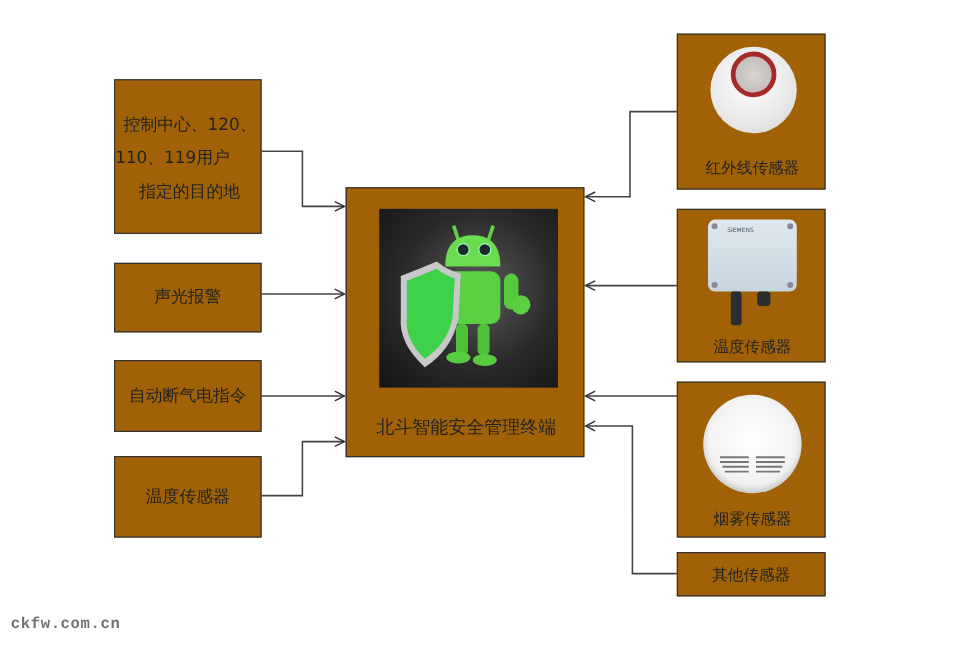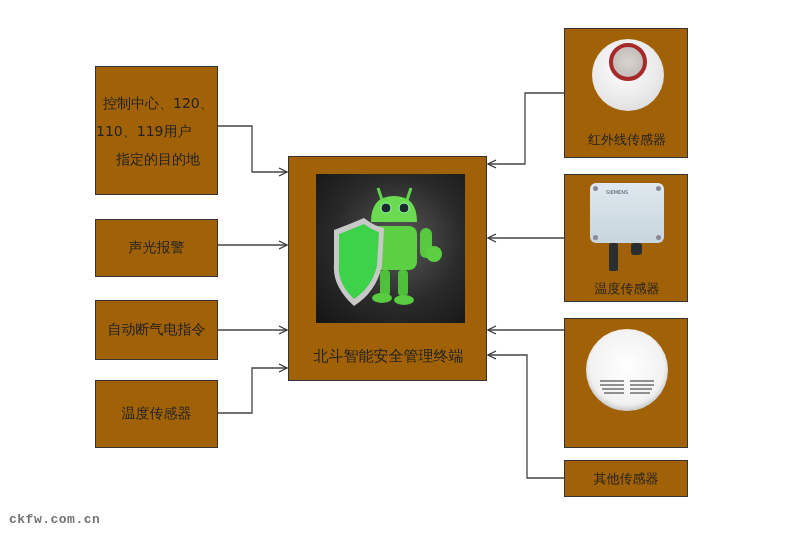--- a/index.html
+++ b/index.html
@@ -113,19 +113,20 @@
           <line x1="44" y1="52" x2="68" y2="52"></line>
         <line x1="14" y1="56" x2="38" y2="56"></line>
           <line x1="44" y1="56" x2="68" y2="56"></line>
         <line x1="16" y1="60" x2="38" y2="60"></line>
           <line x1="44" y1="60" x2="66" y2="60"></line>
         <line x1="18" y1="64" x2="38" y2="64"></line>
           <line x1="44" y1="64" x2="64" y2="64"></line>
       </g>
     </svg>
   </div>
+  <div class="lbl" style="left:0;width:124px;text-align:center;top:105px;font-size:13px;">烟雾传感器</div>
 </div>
 
 <div class="box center-text" style="left:564px;top:460px;width:124px;height:37px;">
   <span style="font-size:13px;">其他传感器</span>
 </div>
 
 <div class="watermark">ckfw.com.cn</div>
 
 </body></html>

